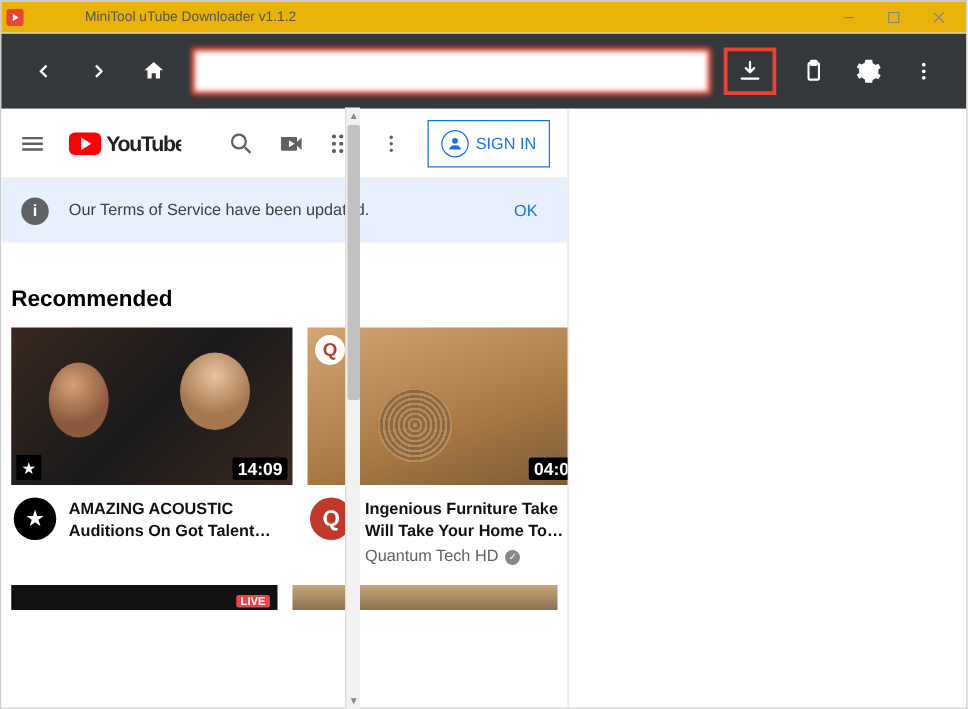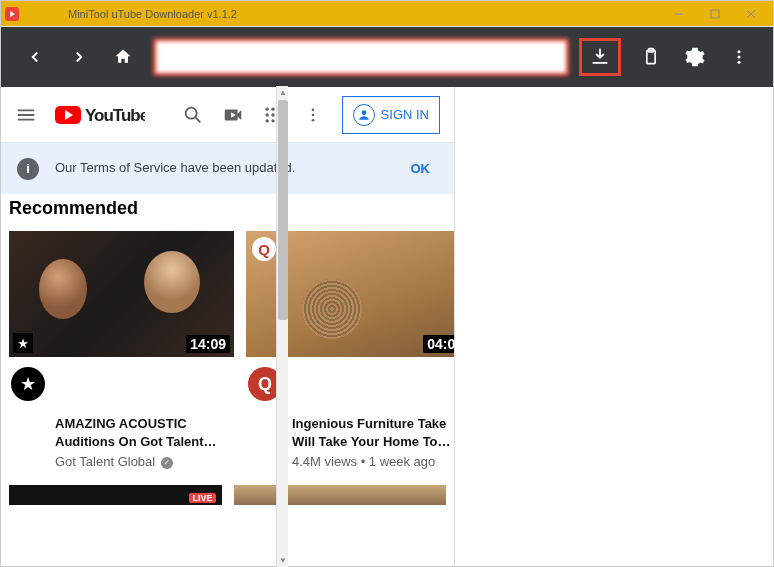--- a/index.html
+++ b/index.html
@@ -25,42 +25,42 @@
 .yt-logo { display: flex; align-items: center; }
 .yt-logo svg { height: 22px; }
 .yt-spacer { flex: 1; }
 .yt-icon-btn { width: 22px; height: 22px; color: #606060; cursor: pointer; display: flex; align-items: center; justify-content: center; }
 .yt-signin { border: 1px solid #1a73e8; color: #1a73e8; font-size: 13px; font-weight: 500; padding: 7px 10px; display: flex; align-items: center; gap: 6px; cursor: pointer; }
 .yt-signin-avatar { width: 22px; height: 22px; border-radius: 50%; border: 1.5px solid #1a73e8; display: flex; align-items: center; justify-content: center; }
 
 .tos-bar { background: #e8f0fe; padding: 12px 16px; display: flex; align-items: center; gap: 16px; font-size: 13px; }
 .tos-icon { width: 22px; height: 22px; background: #5f6368; border-radius: 50%; color: #fff; display: flex; align-items: center; justify-content: center; font-size: 13px; font-weight: bold; flex-shrink: 0; }
 .tos-text { flex: 1; color: #3c4043; line-height: 1.4; }
-.tos-btn { color: #1a73e8; font-weight: 700; font-size: 13px; cursor: pointer; padding: 6px 8px; }
-
-.recommended-h { font-size: 18px; font-weight: bold; padding: 4px 14px 12px 8px; }
+.tos-btn { color: #1a73e8; font-weight: 400; font-size: 13px; cursor: pointer; padding: 6px 8px; }
+
+.recommended-h { font-size: 18px; font-weight: bold; padding: 35px 14px 12px 8px; }
 
 .video-grid { display: flex; gap: 12px; padding: 0 8px; }
 .video-card { width: 225px; }
 .thumb { width: 225px; height: 126px; background: #ddd; position: relative; cursor: pointer; }
 .thumb1 { background: linear-gradient(135deg, #3a2820 0%, #1a1a1a 50%, #3a2820 100%); }
 .thumb2 { background: linear-gradient(160deg, #d4a574 0%, #a67843 60%, #7a5a3a 100%); }
 .thumb .star { position: absolute; bottom: 4px; left: 4px; width: 20px; height: 20px; background: #000; display: flex; align-items: center; justify-content: center; color: #fff; font-size: 13px; }
 .thumb .q-badge { position: absolute; top: 6px; left: 6px; width: 24px; height: 24px; border-radius: 50%; background: #fff; color: #c0392b; display: flex; align-items: center; justify-content: center; font-weight: bold; font-size: 15px; }
 .thumb .duration { position: absolute; bottom: 4px; right: 4px; background: #000; color: #fff; font-size: 14px; font-weight: 600; padding: 1px 4px; border-radius: 2px; }
 .thumb1::before, .thumb1::after { content:''; position:absolute; border-radius:50%; }
 .thumb1::before { width:48px; height:60px; left:30px; top:28px; background: radial-gradient(circle at 40% 30%, #d4a078, #8b5a3c 60%); }
 .thumb1::after { width:56px; height:62px; right:34px; top:20px; background: radial-gradient(circle at 50% 30%, #e8c4a0, #a67850 60%); }
 .thumb2::after { content:''; position:absolute; width:60px; height:60px; left:56px; bottom:18px; border-radius:50%; background: repeating-radial-gradient(circle, #b88a5c 0 2px, #8a6a44 2px 4px); }
 
 .video-meta { display: flex; gap: 10px; padding: 10px 2px 0; }
 .channel-icon { width: 34px; height: 34px; border-radius: 50%; flex-shrink: 0; }
 .ch-star { background: #000; color: #fff; display: flex; align-items: center; justify-content: center; font-size: 18px; }
 .ch-q { background: #c0392b; color: #fff; display: flex; align-items: center; justify-content: center; font-weight: bold; font-size: 18px; }
-.video-info { font-size: 13px; line-height: 1.35; margin-top: 48px; }
+.video-info { font-size: 13px; line-height: 1.35; }
 .video-title { font-weight: 600; color: #111; margin-bottom: 3px; }
 .video-channel { color: #606060; }
 .video-stats { color: #606060; }
 .verified { display: inline-block; width: 12px; height: 12px; border-radius: 50%; background: #888; color: #fff; font-size: 8px; text-align: center; line-height: 12px; vertical-align: middle; margin-left: 2px; }
 
 .next-row { display: flex; gap: 12px; padding: 14px 8px 0; }
 .next-thumb { width: 225px; height: 20px; background: #999; position: relative; }
 .next-thumb.a { background: #111; }
 .next-thumb.b { background: linear-gradient(#c8a878, #8c6f50); }
 .live { position: absolute; bottom: 2px; right: 6px; background: #ef4444; color:#fff; font-size:9px; font-weight: bold; padding: 0 3px; border-radius:2px;margin-top:36px; }
@@ -210,35 +210,34 @@
 
       <div class="video-card">
         <div class="thumb thumb1">
           <div class="star">★</div>
           <div class="duration">14:09</div>
         </div>
         <div class="video-meta">
           <div class="channel-icon ch-star">★</div>
           <div class="video-info">
             <div class="video-title">AMAZING ACOUSTIC Auditions On Got Talent…</div>
-            <div class="video-channel"><span>Got Talent Global</span> <span class="verified">✓</span></div>
           </div>
         </div>
       </div>
 
       <div class="video-card">
         <div class="thumb thumb2">
           <div class="q-badge">Q</div>
           <div class="duration">04:04</div>
         </div>
         <div class="video-meta">
           <div class="channel-icon ch-q">Q</div>
           <div class="video-info">
             <div class="video-title">Ingenious Furniture Take Will Take Your Home To…</div>
-            <div class="video-stats"><span>4.4M views</span> • <span>1 week ago</span></div>
+            <div class="video-channel"><span>Quantum Tech HD</span> <span class="verified">✓</span></div>
           </div>
         </div>
       </div>
     </div>
 
     <div class="next-row">
       <div class="next-thumb a">
           <span class="live">LIVE</span>
         </div>
       <div class="next-thumb b"></div>

